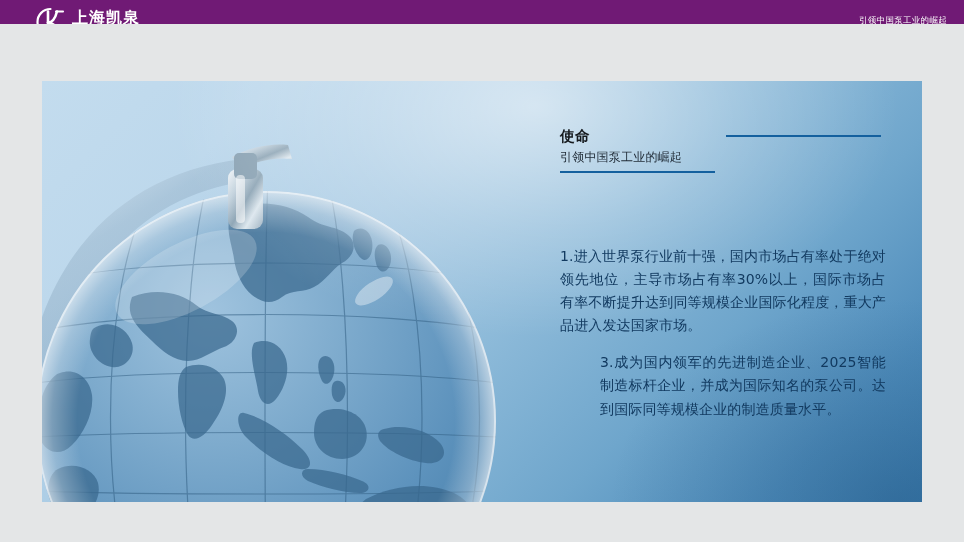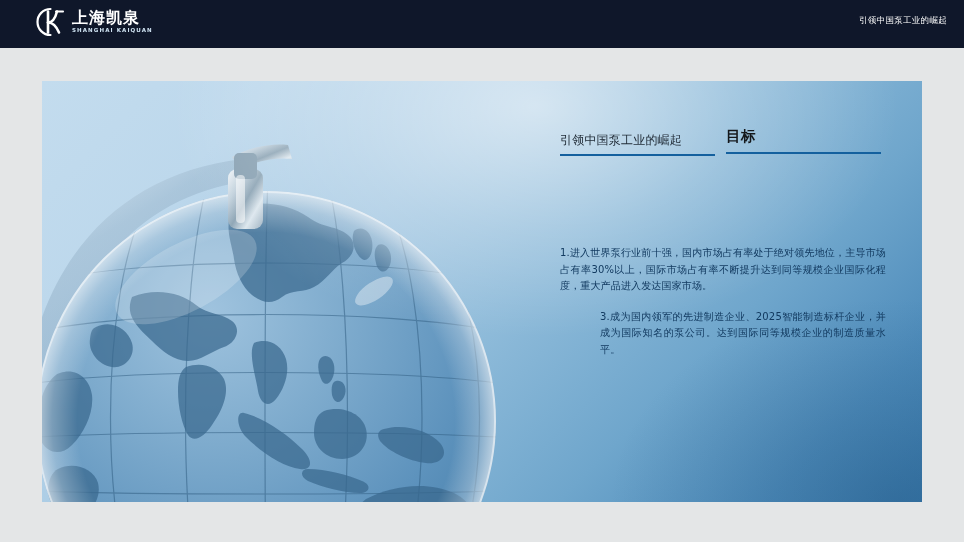--- a/index.html
+++ b/index.html
@@ -12,22 +12,22 @@
     overflow: hidden;
     background: #e4e6e7;
     font-family: "DejaVu Sans", "Liberation Sans", sans-serif;
     position: relative;
   }
 
   
   #topbar {
     position: absolute;
     left: 0; top: 0;
-    width: 964px; height: 48px;
-    background: #0f172a;
+    width: 964px; height: 24px;
+    background: #701a75;
     overflow: hidden;
   }
   #logo-wrap {
     position: absolute;
     left: 35px; top: 6px;
     height: 31px;
     display: flex;
     align-items: center;
     gap: 6px;
   }
@@ -134,21 +134,21 @@
     background: #14609e;
     width: 155px;
   }
 
   #paragraphs {
     position: absolute;
     left: 40px; top: 164px;
     width: 326px;
   }
   .para {
-    font-size: 10px;
+    font-size: 14px;
     line-height: 1.65;
     color: #123a60;
     letter-spacing: 0.15px;
     margin: 0 0 14px 0;
     text-align: justify;
   }
   .para:last-child { margin-bottom: 0; margin-left: 40px; }
 </style>
 </head>
 <body>
@@ -290,26 +290,26 @@
     </g>
   </svg>
 
   <div id="slide-light"></div>
 
   <div id="text-col">
 
     <div id="headings">
 
       <div class="head-block">
+        <div class="head-title">使命</div>
         <div class="head-sub">引领中国泵工业的崛起</div>
         <div class="head-rule"></div>
       </div>
 
       <div class="head-block second">
-        <div class="head-title">目标</div>
         <div class="head-rule"></div>
       </div>
 
     </div>
 
     <div id="paragraphs">
       <p class="para">1.进入世界泵行业前十强，国内市场占有率处于绝对领先地位，主导市场占有率30%以上，国际市场占有率不断提升达到同等规模企业国际化程度，重大产品进入发达国家市场。</p>
       <p class="para">3.成为国内领军的先进制造企业、2025智能制造标杆企业，并成为国际知名的泵公司。达到国际同等规模企业的制造质量水平。</p>
     </div>
 

